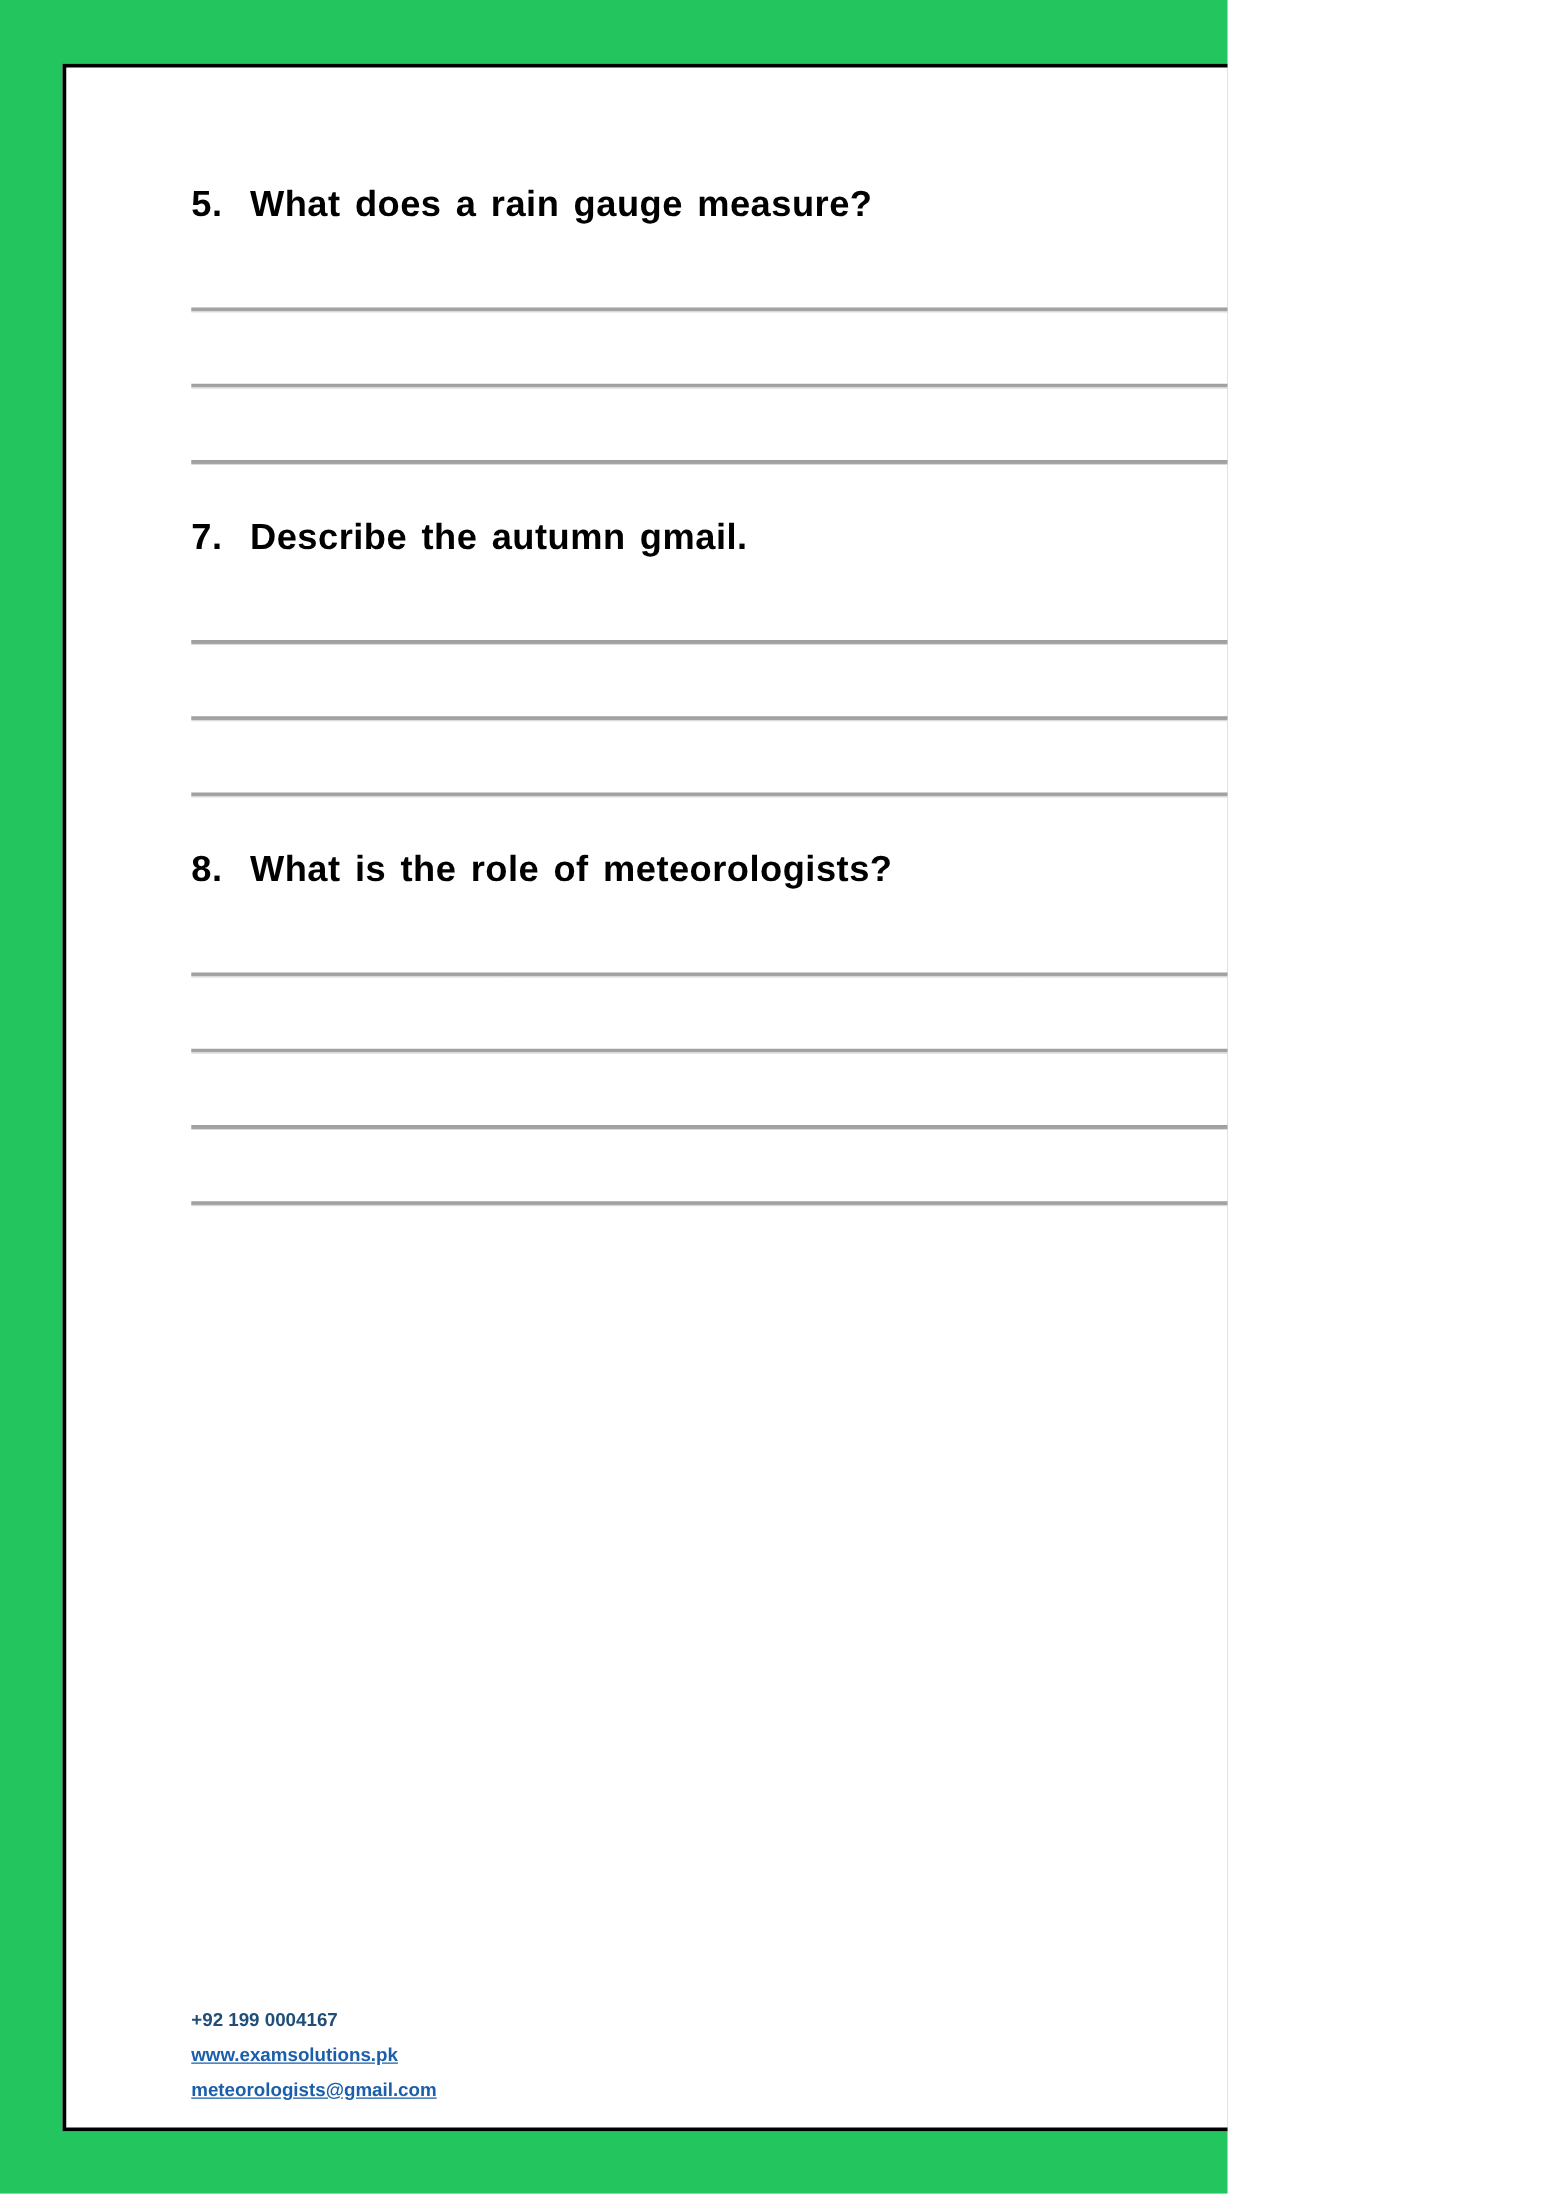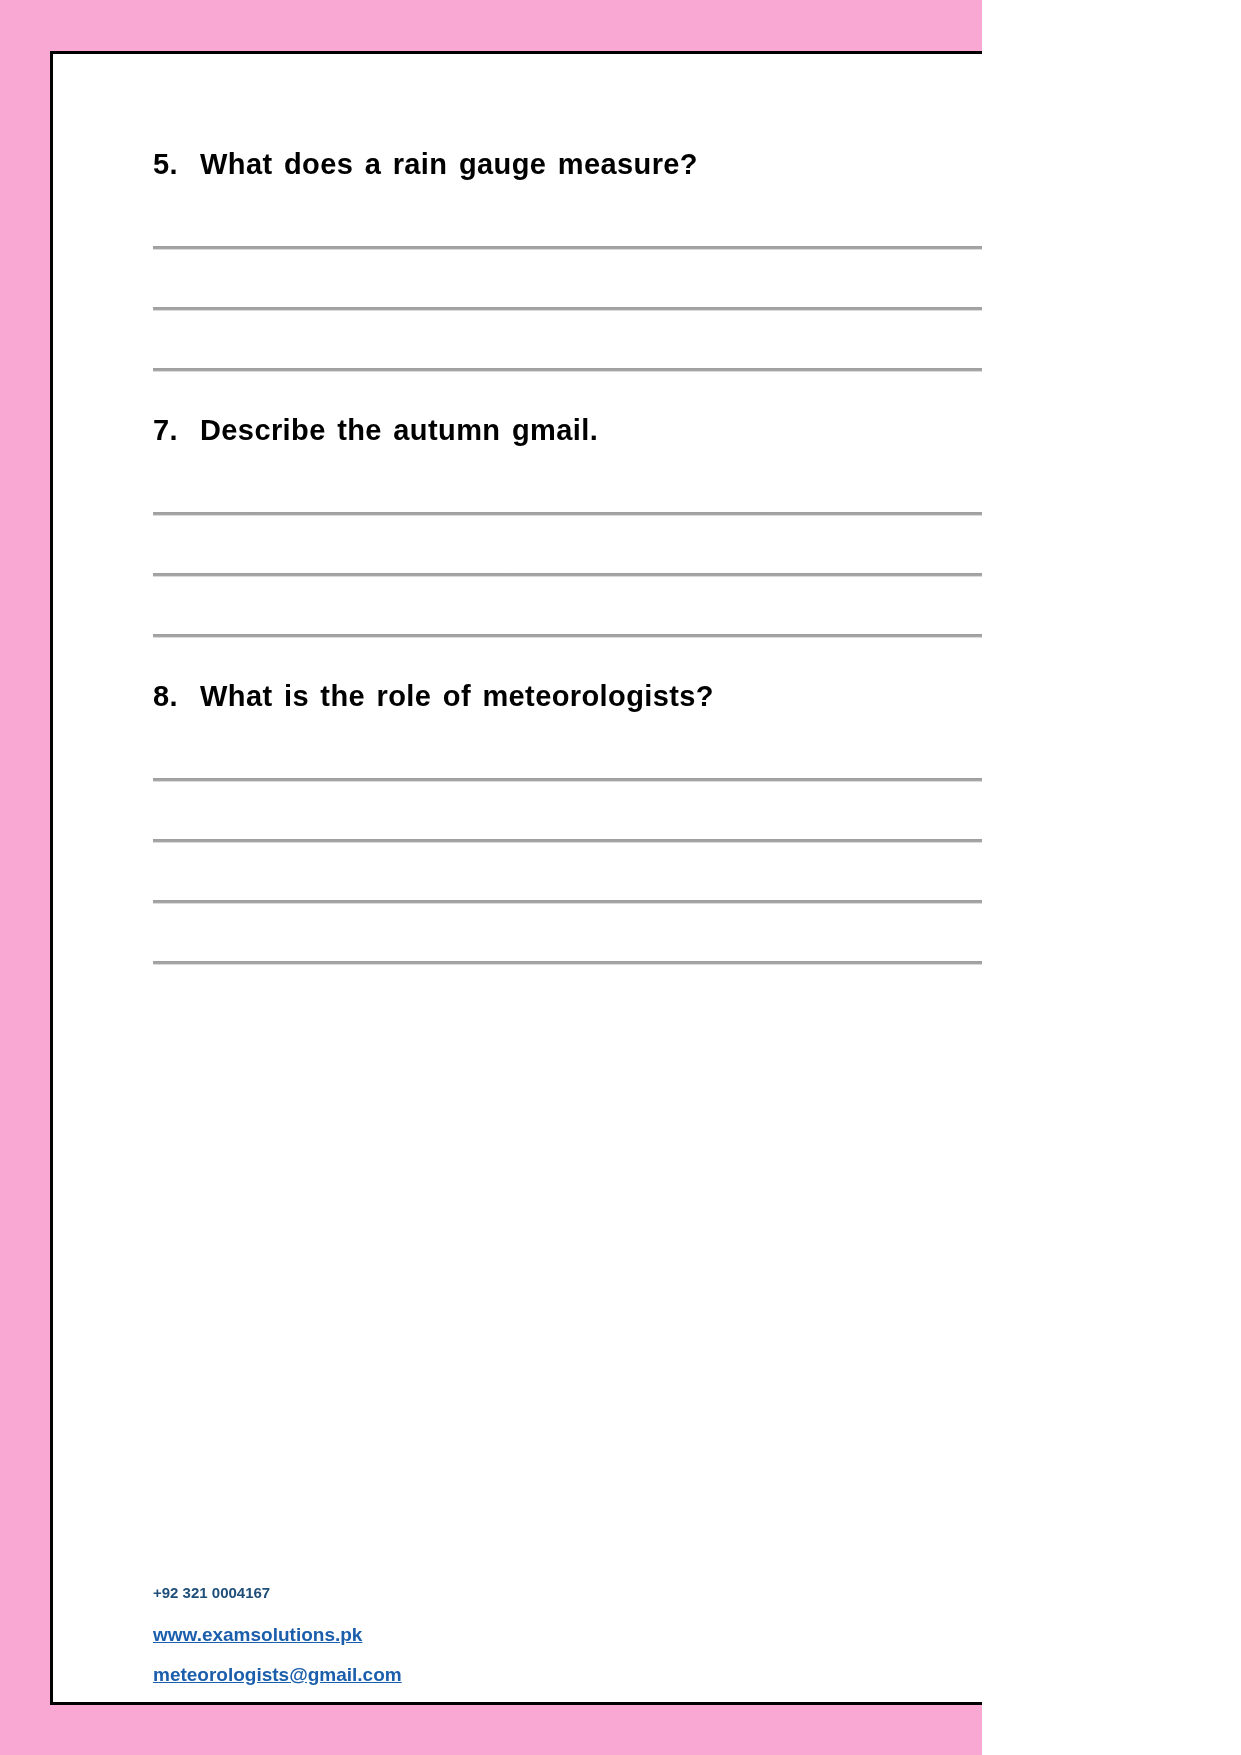--- a/index.html
+++ b/index.html
@@ -4,21 +4,21 @@
 <style>
   * { margin: 0; padding: 0; box-sizing: border-box; }
   html, body {
     background: #ffffff;
     font-family: "Liberation Sans", sans-serif;
   }
   .canvas {
     position: relative;
     width: 982px;
     height: 1755px;
-    background: #f9a8d4;
+    background: #22c55e;
     overflow: hidden;
   }
   .page-border {
     position: absolute;
     left: 50px;
     top: 51px;
     width: 1141px;
     height: 1654px;
     border: 3px solid #000000;
     background: #ffffff;
@@ -52,28 +52,27 @@
   }
   .footer-phone {
     font-size: 15px;
     font-weight: bold;
     color: #1f4e79;
     height: 16px;
     margin-bottom: 12px;
   }
   .footer-link {
     display: block;
-    font-size: 19px;
+    font-size: 15px;
     font-weight: bold;
     color: #1b5eab;
     text-decoration: underline;
     height: 16px;
     margin-bottom: 12px;
     cursor: pointer;
-    margin-top: 24px;
   }
   .footer-link:last-child { margin-bottom: 0; }
 </style>
 </head>
 <body>
 
 <div class="canvas">
   <div class="page-border">
 
     <section class="question">
@@ -93,19 +92,19 @@
 
     <section class="question">
       <h2 class="q-heading"><span class="q-num">8.</span><span class="q-text">What is the role of meteorologists?</span></h2>
     <div class="answer-line"></div>
         <div class="answer-line"></div>
         <div class="answer-line"></div>
         <div class="answer-line"></div>
       </section>
 
     <footer class="page-footer">
-      <div class="footer-phone">+92 321 0004167</div>
+      <div class="footer-phone">+92 199 0004167</div>
       <a class="footer-link">www.examsolutions.pk</a>
       <a class="footer-link">meteorologists@gmail.com</a>
     </footer>
 
   </div>
 </div>
 
 </body></html>

